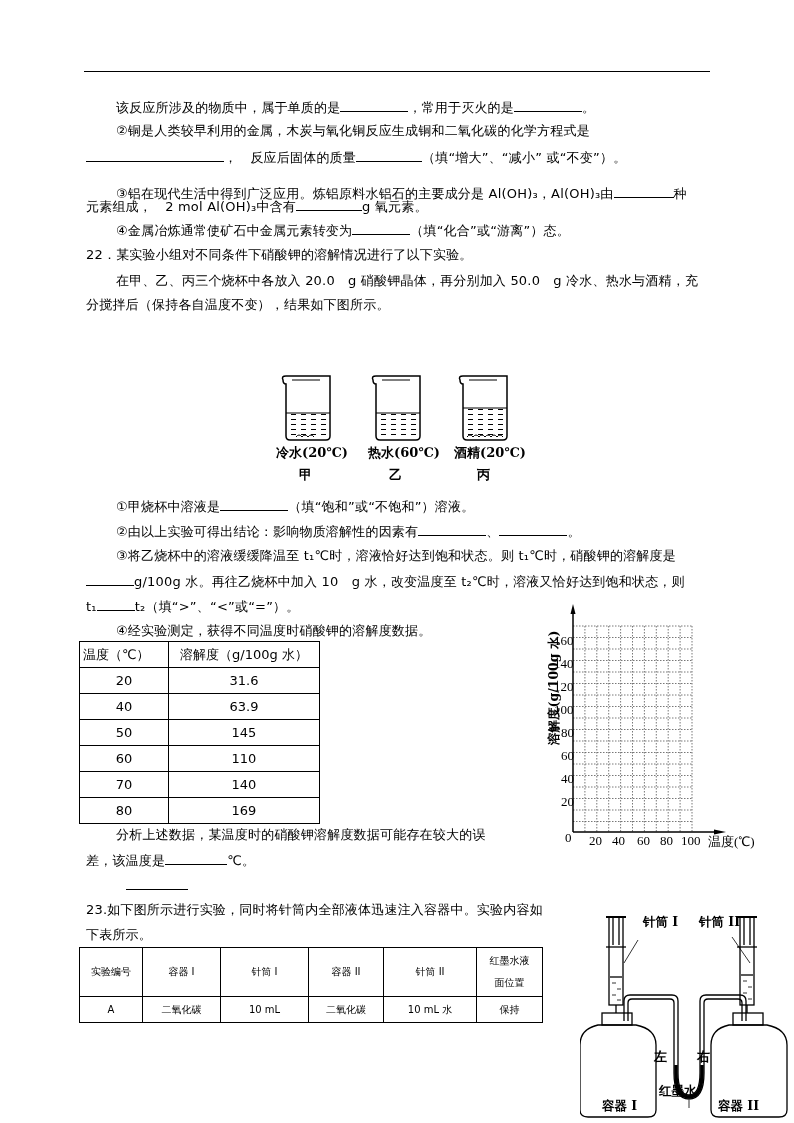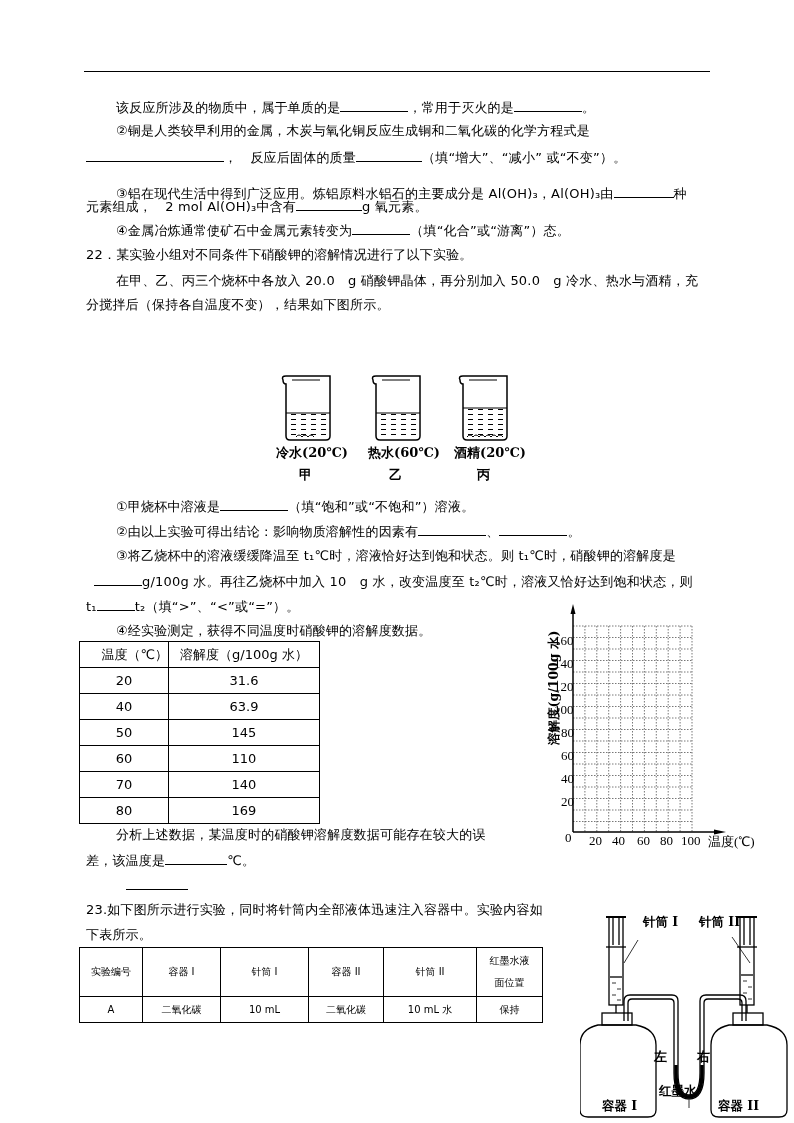--- a/index.html
+++ b/index.html
@@ -75,32 +75,32 @@
 <div class="fig-label" style="left:389px;top:466px">乙</div>
 <div class="fig-label" style="left:477px;top:466px">丙</div>
 
 <div class="line" style="left:116px;top:497px">
   <span>①甲烧杯中溶液是</span><span class="blank" style="width:68px"></span><span>（填“饱和”或“不饱和”）溶液。</span>
 </div>
 <div class="line" style="left:116px;top:522px">
   <span>②由以上实验可得出结论：影响物质溶解性的因素有</span><span class="blank" style="width:68px"></span><span>、</span><span class="blank" style="width:68px"></span><span>。</span>
 </div>
 <div class="line" style="left:116px;top:547px">③将乙烧杯中的溶液缓缓降温至 t₁℃时，溶液恰好达到饱和状态。则 t₁℃时，硝酸钾的溶解度是</div>
-<div class="line" style="left:94px;top:572px">
+<div class="line" style="left:86px;top:572px">
   <span class="blank" style="width:48px"></span><span>g/100g 水。再往乙烧杯中加入 10　g 水，改变温度至 t₂℃时，溶液又恰好达到饱和状态，则</span>
 </div>
 <div class="line" style="left:86px;top:597px">
   <span>t₁</span><span class="blank" style="width:38px"></span><span>t₂（填“&gt;”、“&lt;”或“=”）。</span>
 </div>
 <div class="line" style="left:116px;top:622px">④经实验测定，获得不同温度时硝酸钾的溶解度数据。</div>
 
 <table class="data" style="left:79px;top:641px;width:241px">
   <tbody>
       <tr style="height:26px">
-    <td style="width:85px;text-align:right;padding-left:3px">温度（℃）</td>
+    <td style="width:85px;text-align:left;padding-left:3px">温度（℃）</td>
     <td>溶解度（g/100g 水）</td>
   </tr>
   <tr style="height:26px">
         <td>20</td>
         <td>31.6</td>
       </tr>
   <tr style="height:26px">
         <td>40</td>
         <td>63.9</td>
       </tr>

